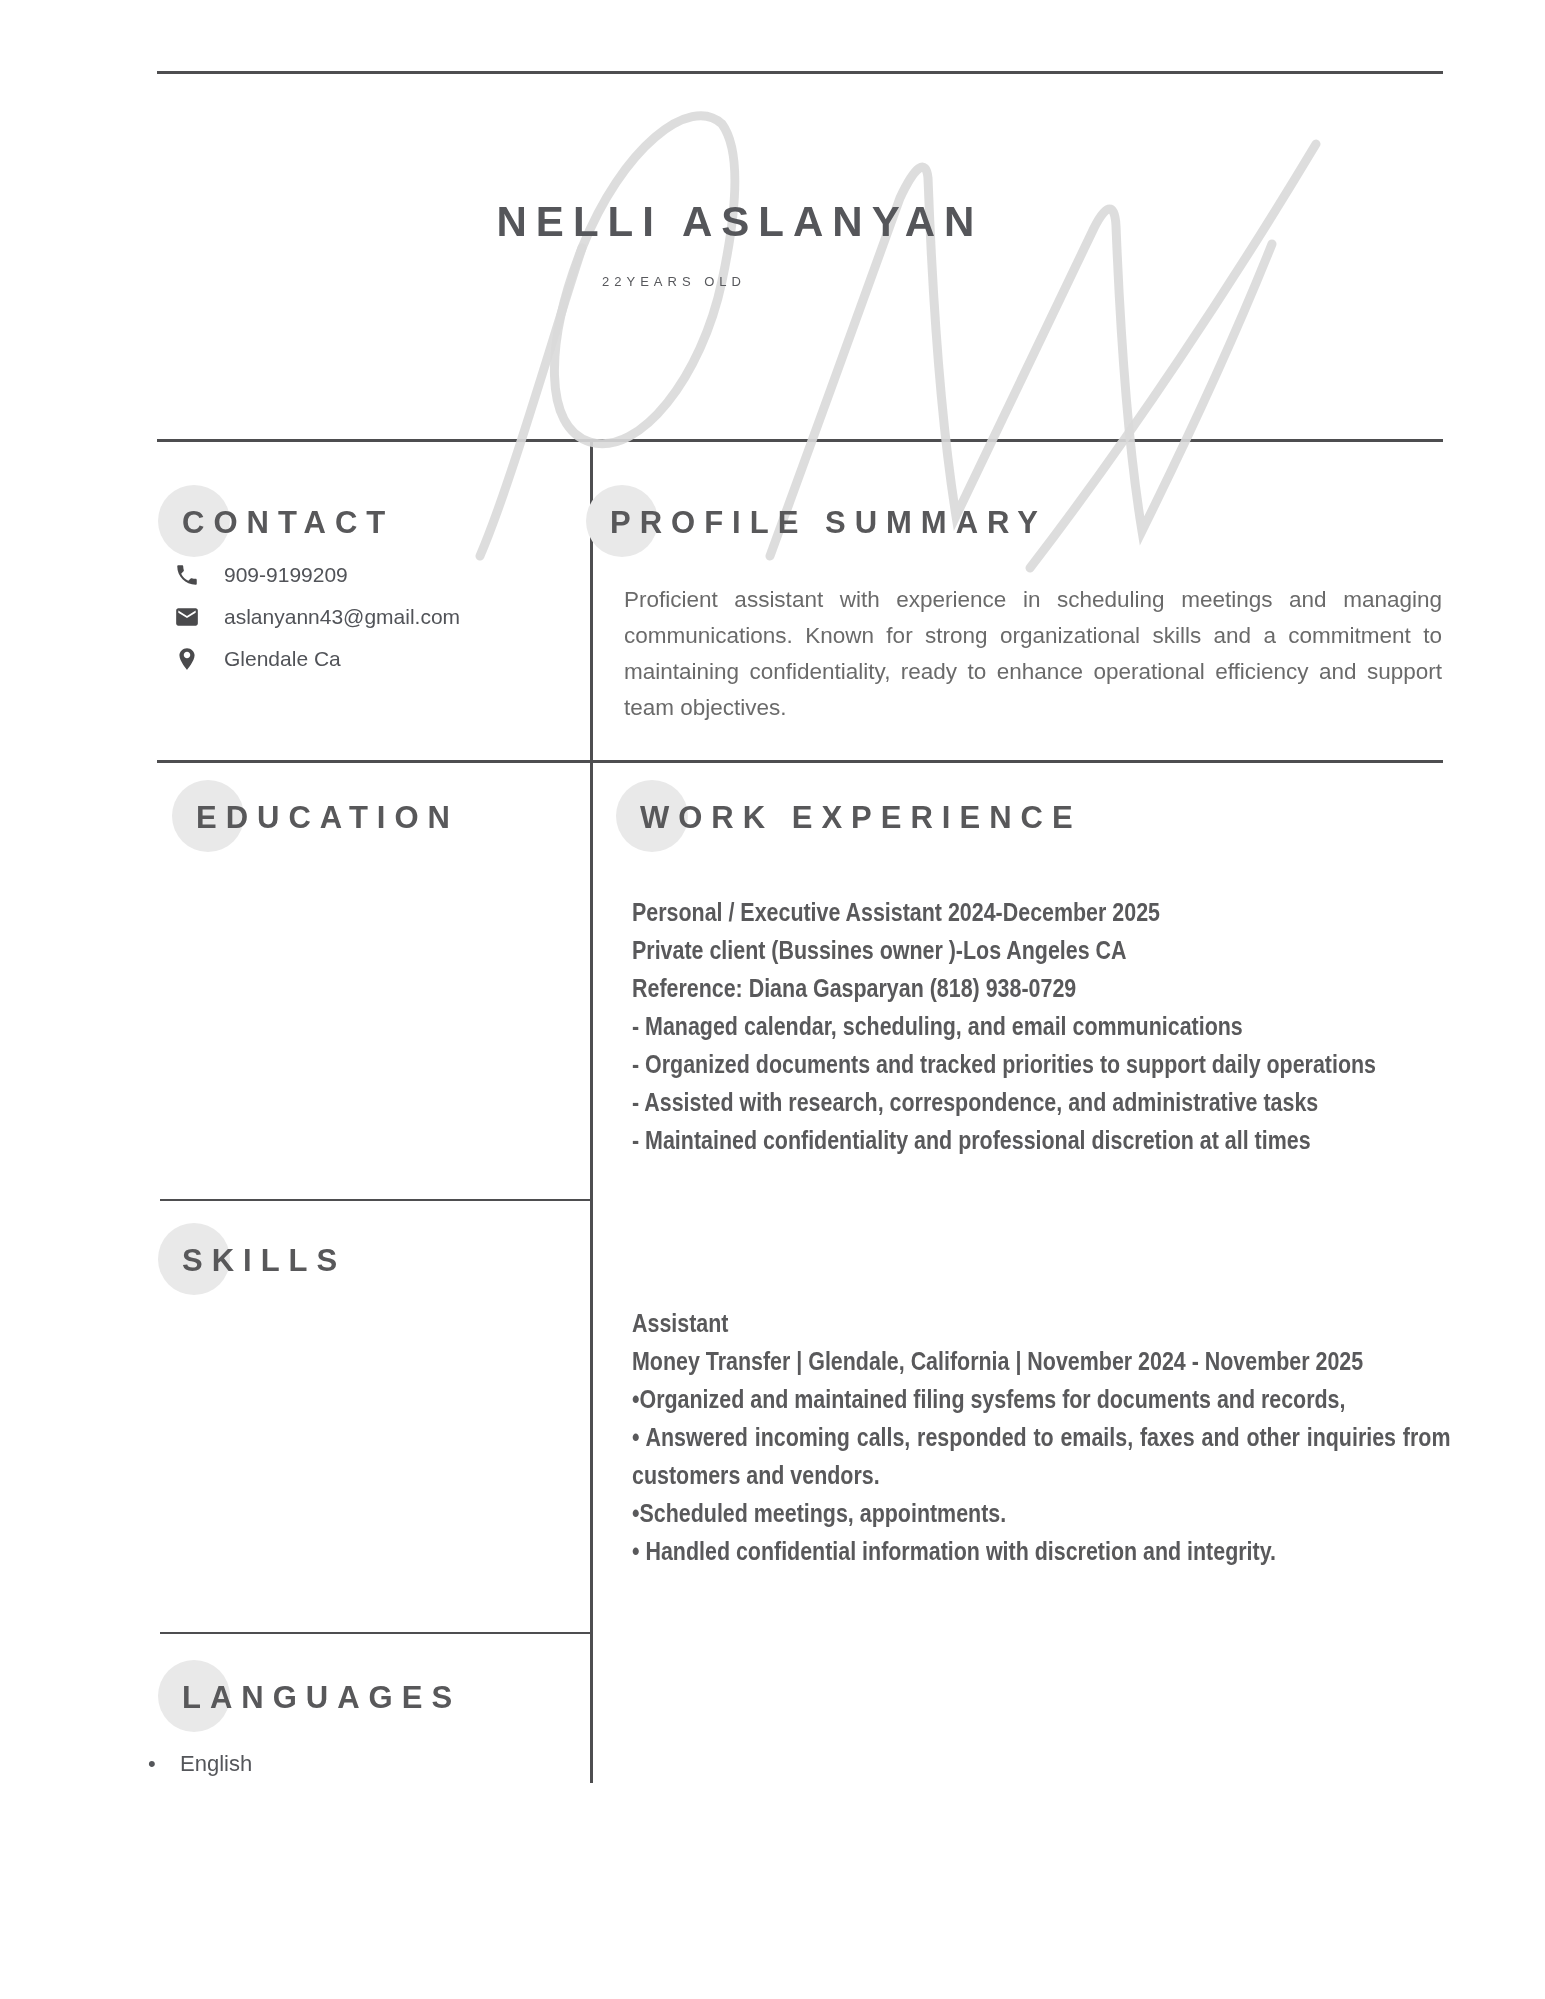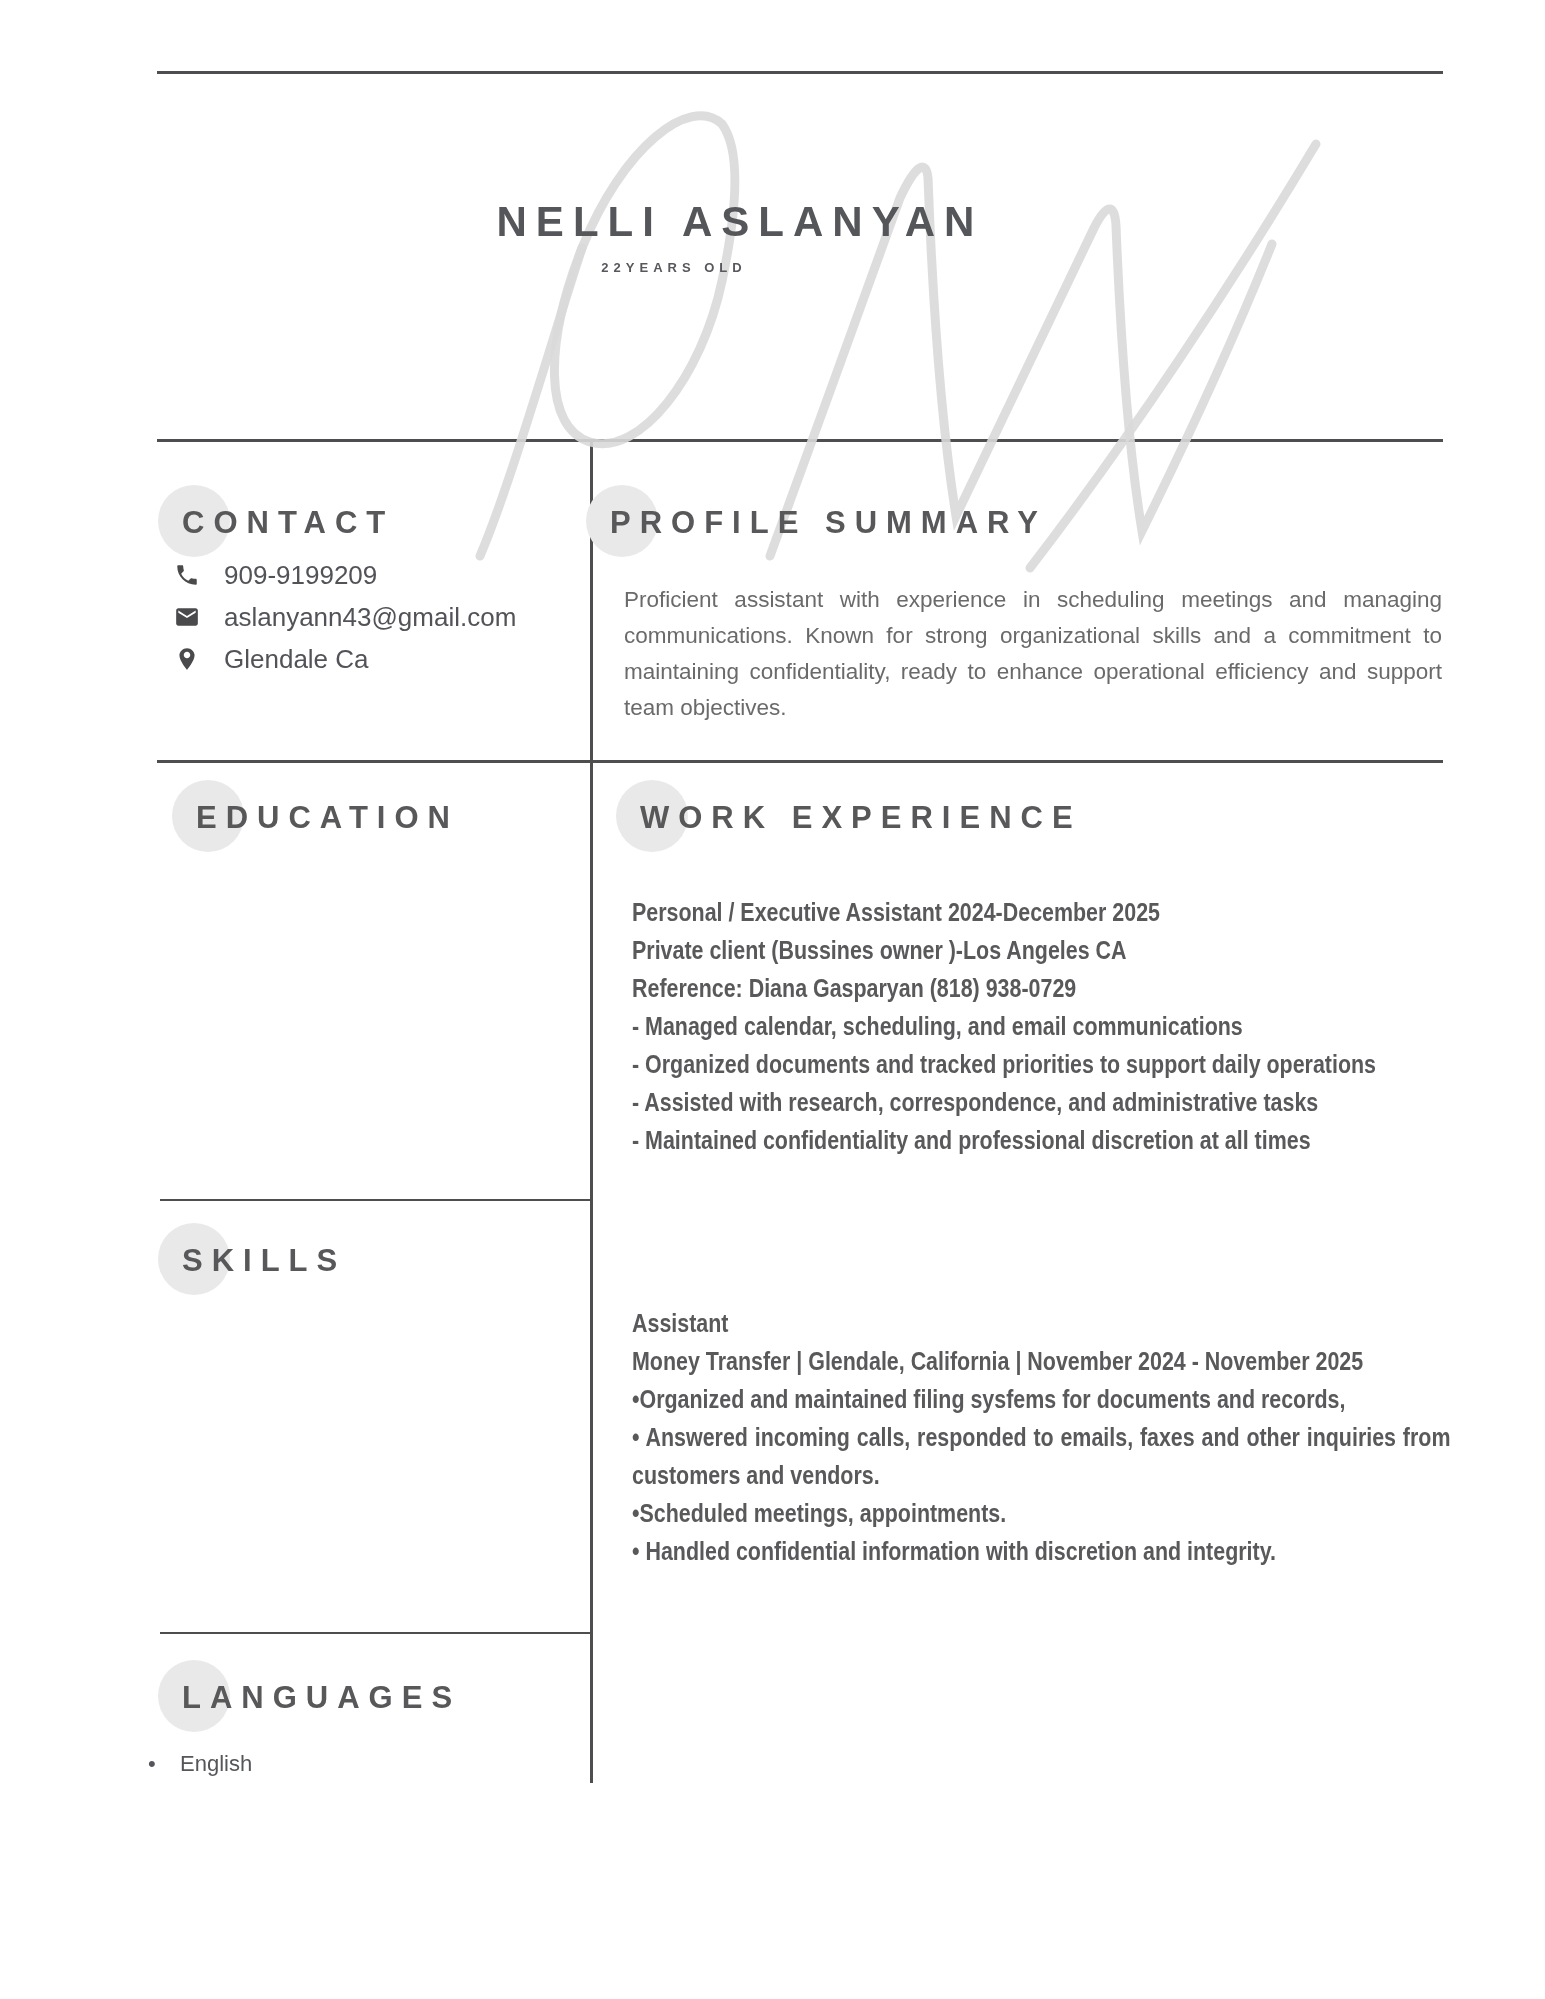--- a/index.html
+++ b/index.html
@@ -18,38 +18,38 @@
   .col-divider{left:590px;top:439px;width:3px;height:1485px;}
   
   .header-band{position:absolute;left:95px;top:0;width:1290px;text-align:center;}
   .monogram{position:absolute;left:470px;top:86px;width:880px;height:490px;z-index:0;}
   .monogram path{fill:none;stroke:#d9d9d9;stroke-width:9;stroke-linecap:round;opacity:.9;}
   .name{
     position:relative;z-index:2;margin:198px 0 0 0;font-size:42px;font-weight:700;
     letter-spacing:9px;color:#55565a;
   }
   .subtitle{
-    position:relative;z-index:2;left:-66px;margin:14px 0 0 0;font-size:13px;font-weight:700;
+    position:relative;z-index:2;left:-66px;margin:28px 0 0 0;font-size:13px;font-weight:400;
     letter-spacing:5px;color:#57585c;
   }
   
   .sec-head{position:absolute;z-index:2;}
   .sec-head h2{
     position:relative;z-index:1;margin:0;font-size:31px;font-weight:700;
     letter-spacing:9px;color:#58585a;white-space:nowrap;
   }
   .head-circle{
     position:absolute;z-index:0;left:-24px;top:-20px;width:72px;height:72px;
     border-radius:50%;background:#e9e9e9;
   }
   
   .contact-list{position:absolute;left:174px;top:562px;display:flex;flex-direction:column;gap:16px;}
   .contact-row{display:flex;align-items:center;height:26px;}
   .contact-row svg{width:26px;height:26px;flex:0 0 26px;fill:#4a4a4c;}
-  .contact-row span{margin-left:24px;font-size:26px;color:#515358;white-space:nowrap;}
+  .contact-row span{margin-left:24px;font-size:21px;color:#515358;white-space:nowrap;}
   
   ul.plain{list-style:none;margin:0;padding:0;position:absolute;}
   ul.plain li{position:relative;padding-left:34px;white-space:nowrap;}
   ul.plain li::before{content:"\2022";position:absolute;left:2px;}
   .education-list{left:138px;top:901px;font-weight:700;font-size:22px;color:#454547;}
   .education-list li{line-height:39px;}
   .skills-list{left:146px;top:1301px;font-size:22px;color:#54565a;}
   .skills-list li{line-height:43px;}
   .languages-list{left:146px;top:1747px;font-size:22px;color:#54565a;}
   .languages-list li{line-height:33px;}

